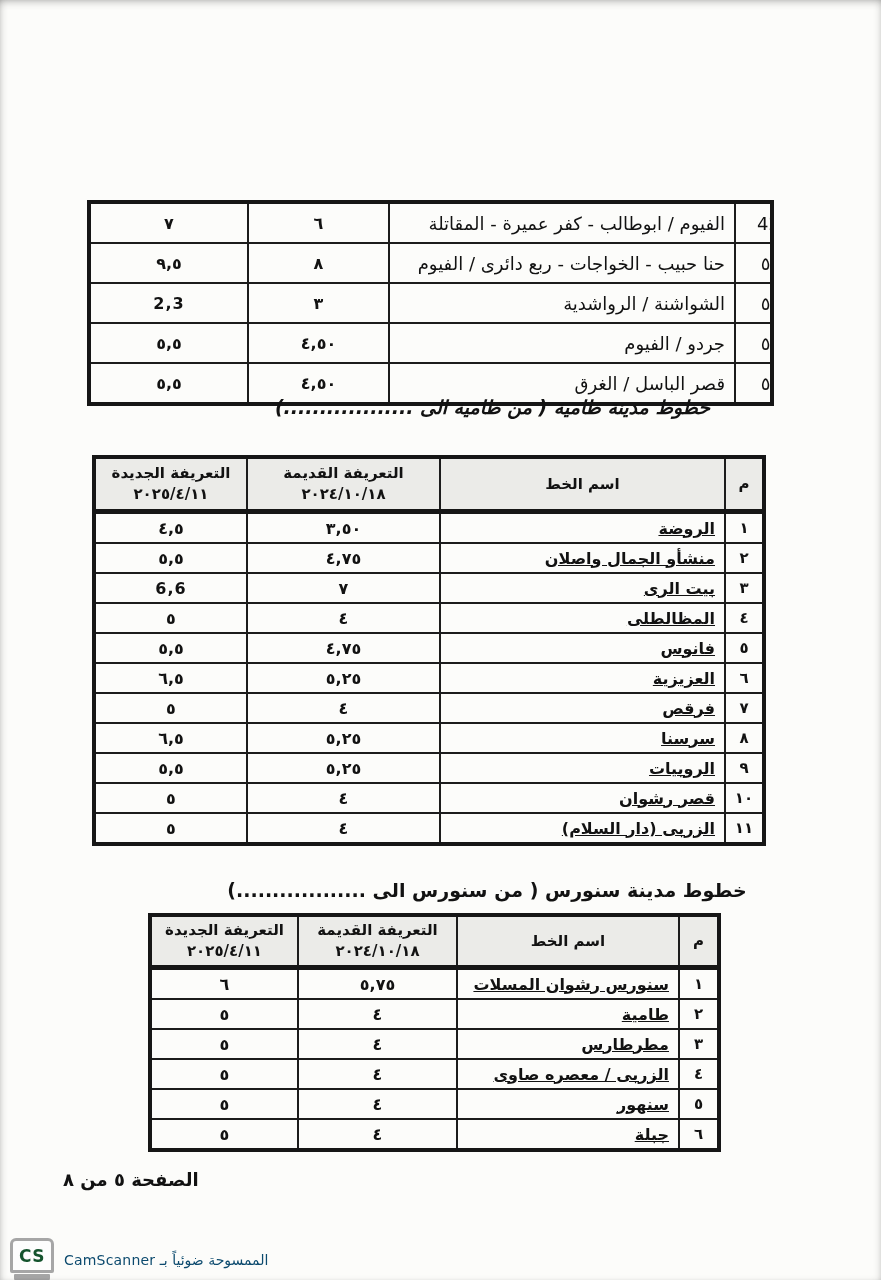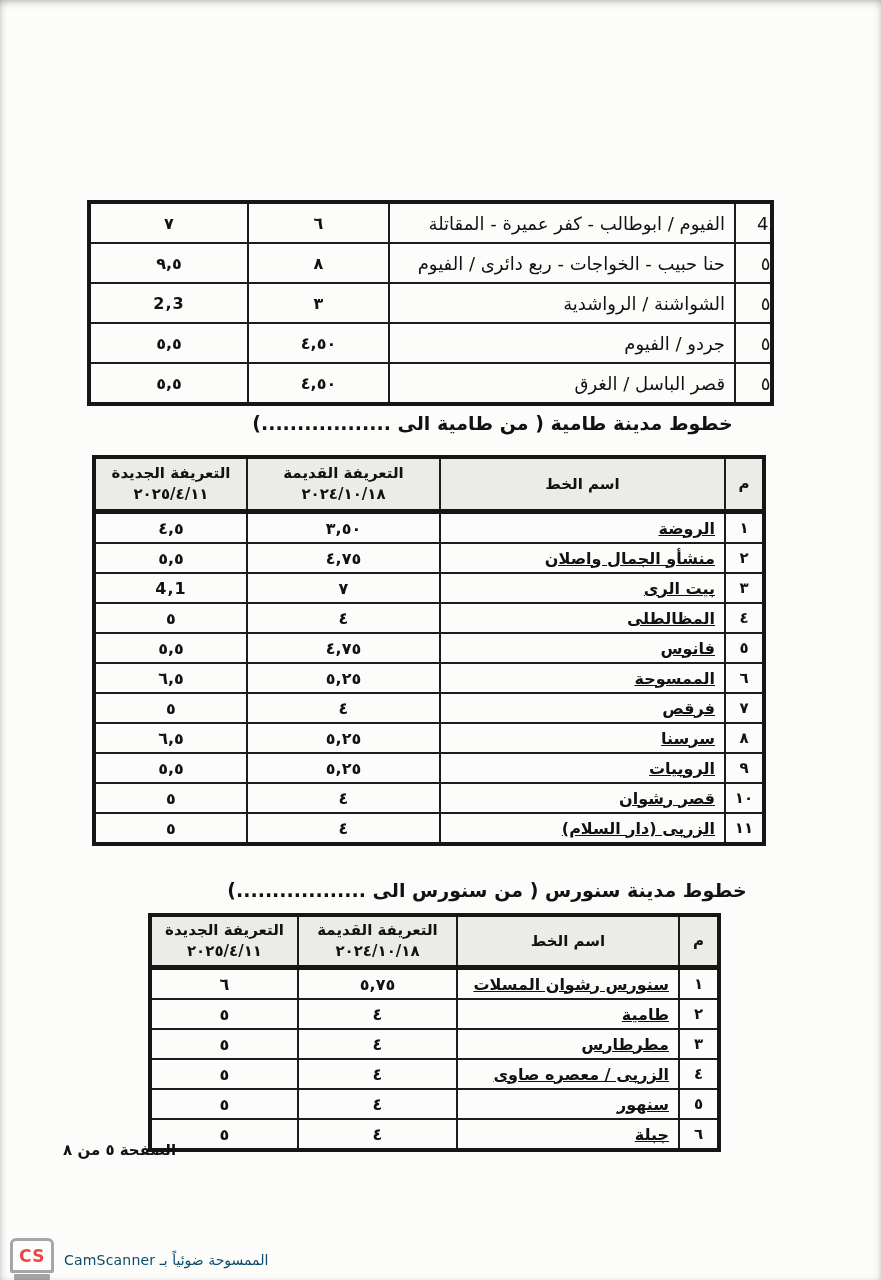--- a/index.html
+++ b/index.html
@@ -63,39 +63,39 @@
   tr.data .num-cell{font-size:16px;}
 
   .section-title{
     position:absolute;
     direction:rtl;
     text-align:center;
     font-weight:700;
     font-size:19px;
     white-space:nowrap;
   }
-  #title1{top:412px;left:205px;width:575px;}
+  #title1{top:396px;left:205px;width:575px;font-style:italic;}
   #title2{top:879px;left:197px;width:580px;}
 
   #footer{
-    position:absolute;top:1141px;left:63px;
-    direction:rtl;font-weight:700;font-size:15px;
+    position:absolute;top:1169px;left:63px;
+    direction:rtl;font-weight:700;font-size:18px;
   }
 
   
   #watermark{
     position:absolute;left:10px;top:1238px;
     display:flex;align-items:center;gap:10px;
   }
   .cs-logo-wrap{display:flex;flex-direction:column;align-items:center;}
   .cs-box{
     width:38px;height:29px;
     border:3px solid #a6a6a6;border-radius:6px 6px 2px 2px;
     background:#fdfdfd;
-    color:#ef4444;font-weight:700;font-size:17px;
+    color:#14532d;font-weight:700;font-size:17px;
     display:flex;align-items:center;justify-content:center;
     letter-spacing:.5px;
   }
   .cs-base{width:36px;height:7px;background:#a6a6a6;border-radius:1px 1px 3px 3px;margin-top:1px;}
   .wm-text{
     direction:rtl;
     color:#0c4a6e;font-size:14px;font-weight:400;
     letter-spacing:.2px;
   }
 </style>
@@ -176,37 +176,37 @@
     <tr class="data">
       <td class="no-cell">٢</td>
       <td class="name-cell">منشأو الجمال واصلان</td>
       <td class="num-cell">٤,٧٥</td>
       <td class="num-cell">٥,٥</td>
     </tr>
     <tr class="data">
       <td class="no-cell">٣</td>
       <td class="name-cell">بيت الرى</td>
       <td class="num-cell">٧</td>
-      <td class="num-cell">4,1</td>
+      <td class="num-cell">6,6</td>
     </tr>
     <tr class="data">
       <td class="no-cell">٤</td>
       <td class="name-cell">المظالطلى</td>
       <td class="num-cell">٤</td>
       <td class="num-cell">٥</td>
     </tr>
     <tr class="data">
       <td class="no-cell">٥</td>
       <td class="name-cell">فانوس</td>
       <td class="num-cell">٤,٧٥</td>
       <td class="num-cell">٥,٥</td>
     </tr>
     <tr class="data">
       <td class="no-cell">٦</td>
-      <td class="name-cell">الممسوحة</td>
+      <td class="name-cell">العزيزية</td>
       <td class="num-cell">٥,٢٥</td>
       <td class="num-cell">٦,٥</td>
     </tr>
     <tr class="data">
       <td class="no-cell">٧</td>
       <td class="name-cell">فرقص</td>
       <td class="num-cell">٤</td>
       <td class="num-cell">٥</td>
     </tr>
     <tr class="data">

